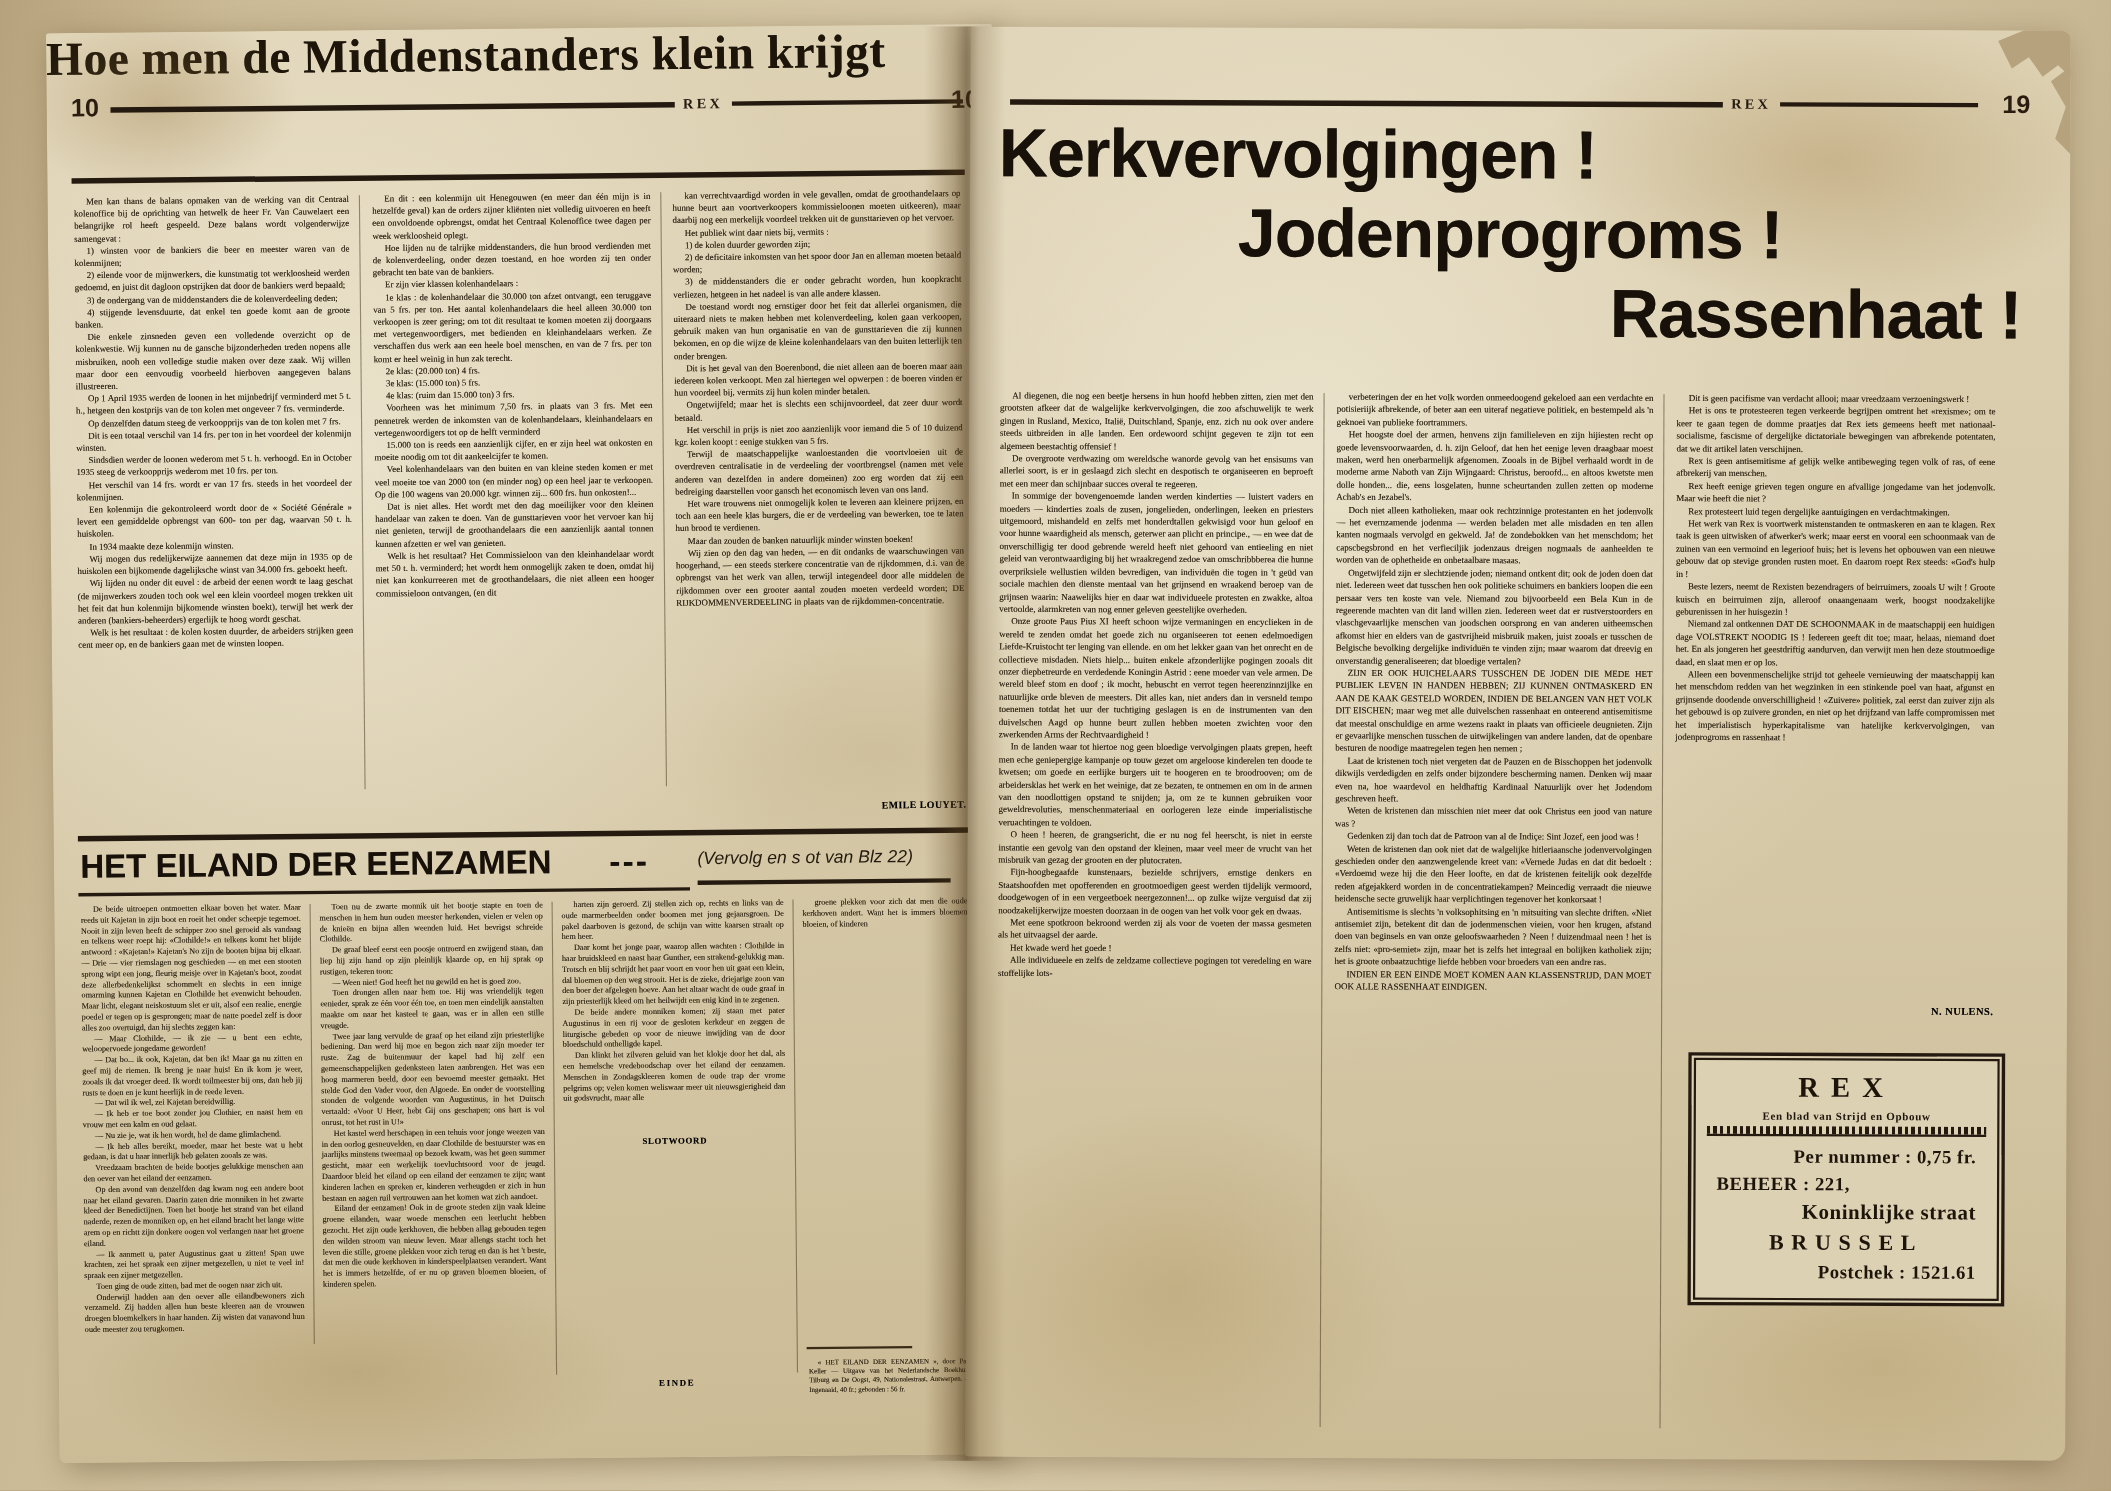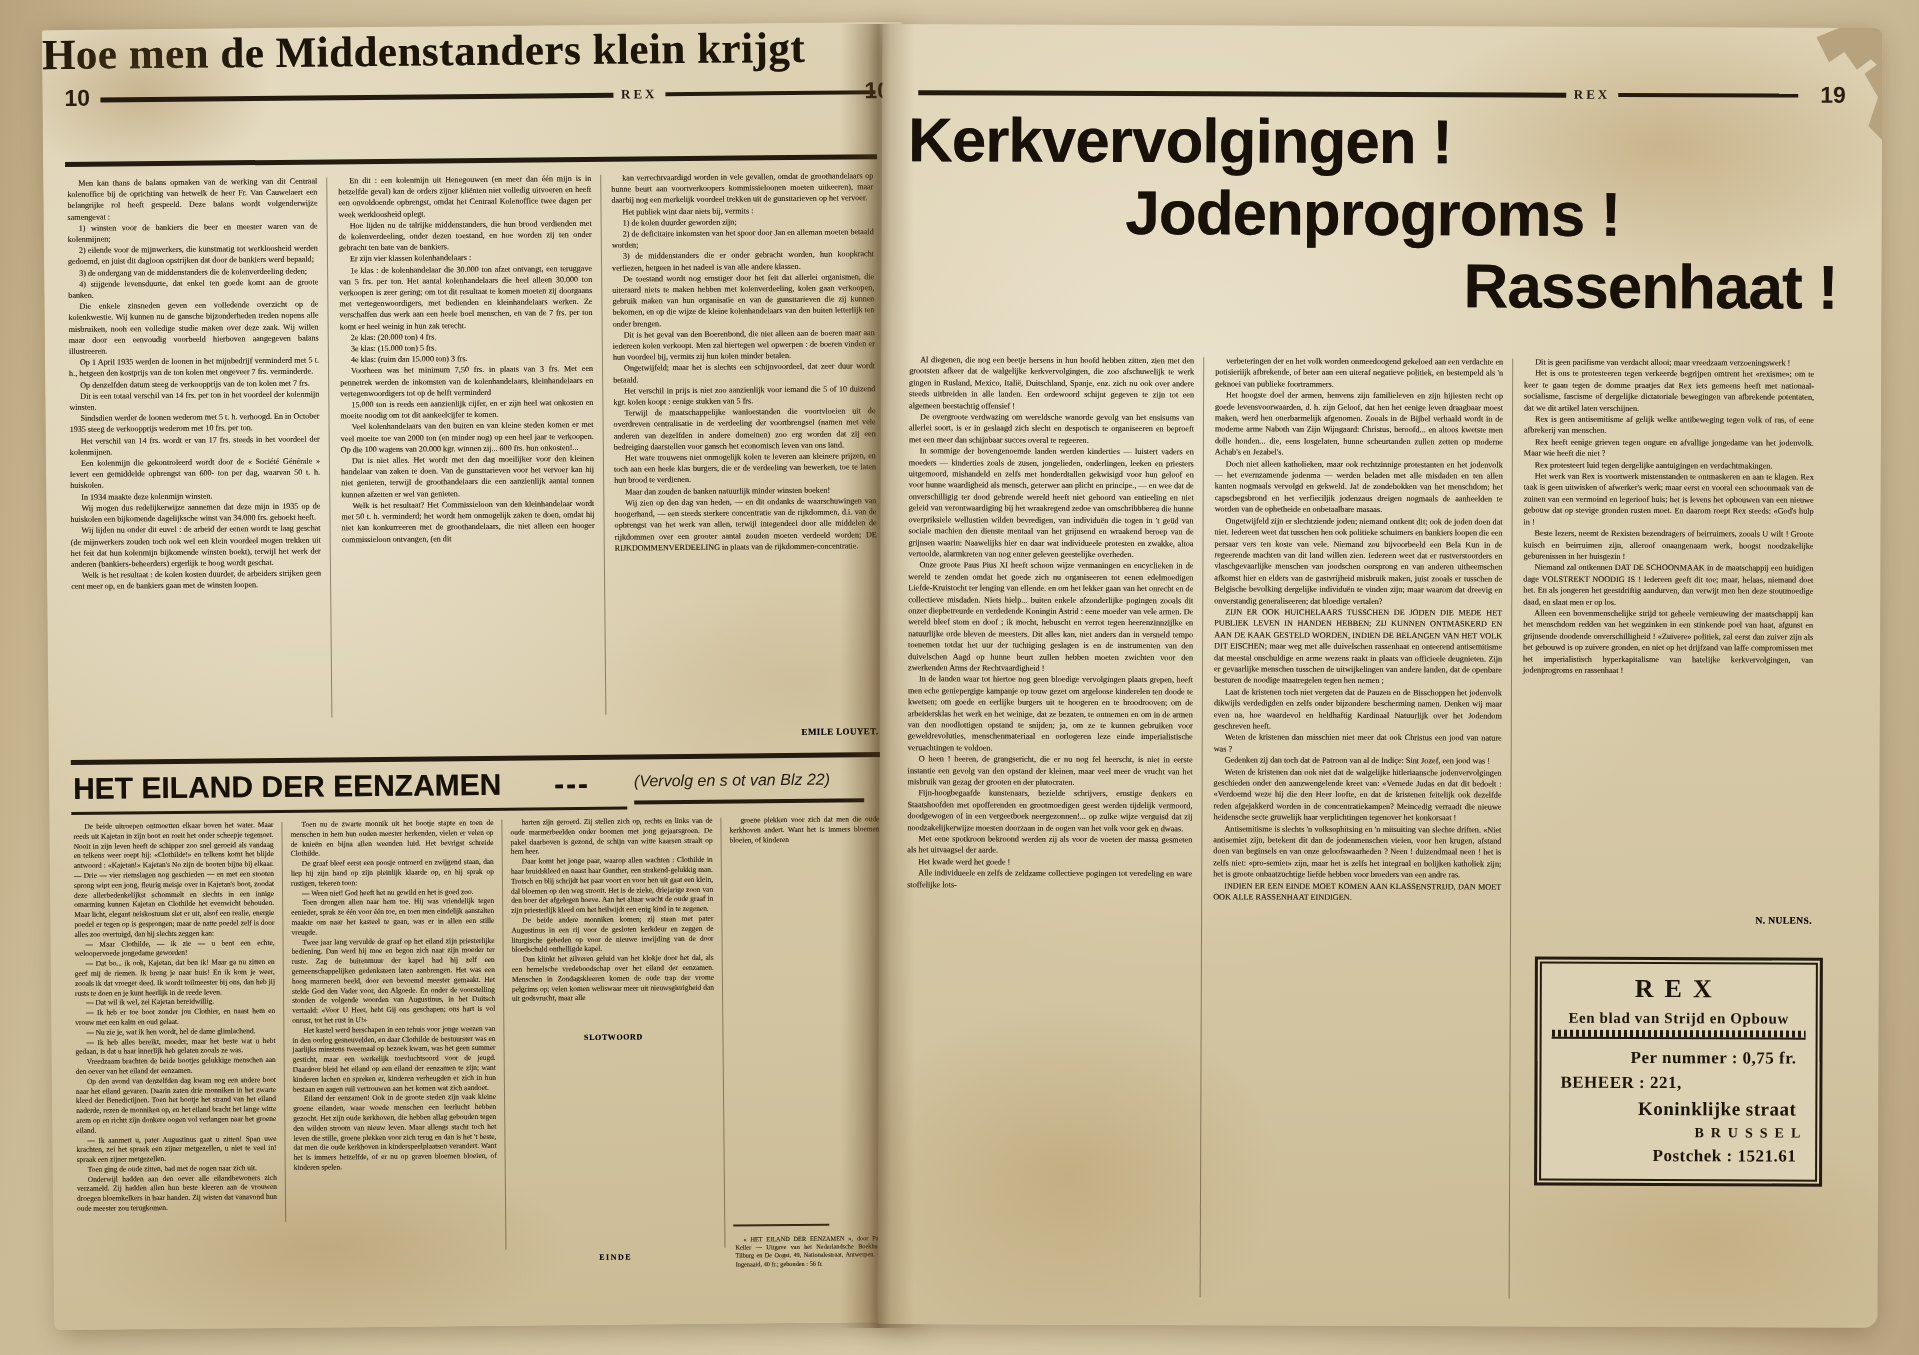--- a/index.html
+++ b/index.html
@@ -86,28 +86,28 @@
     position:absolute;
     border:3px solid #241a0f;
     background:#ddd1b3;
     box-shadow:inset 0 0 0 2px #ddd1b3, inset 0 0 0 4px #241a0f;
     padding:14px 12px 12px;
     text-align:center;
     font-family:"Liberation Serif",serif;
     color:#1d1509;
   }
   .ad-title{font-size:26px;font-weight:700;letter-spacing:11px;margin-bottom:6px;}
-  .ad-sub{font-size:15px;font-weight:700;letter-spacing:.6px;}
+  .ad-sub{font-size:10px;font-weight:700;letter-spacing:.6px;}
   .ad-wave{height:7px;margin:3px 2px 9px;
     background:repeating-linear-gradient(90deg,#241a0f 0 3px,transparent 3px 6px);
     border-bottom:2px solid #241a0f;}
   .ad-line{font-size:17px;font-weight:700;margin:5px 11px;letter-spacing:.5px;}
   .ad-r{text-align:right;}
   .ad-l{text-align:left;}
-  .ad-big{font-size:14px;font-weight:700;letter-spacing:7px;text-align:right;}
+  .ad-big{font-size:20px;font-weight:700;letter-spacing:7px;text-align:center;}
 
   
   .tear{position:absolute;background:#b6a27c;pointer-events:none;}
 </style>
 </head>
 <body>
 
 <div id="scan">
 
   <div class="page" id="pageL">

